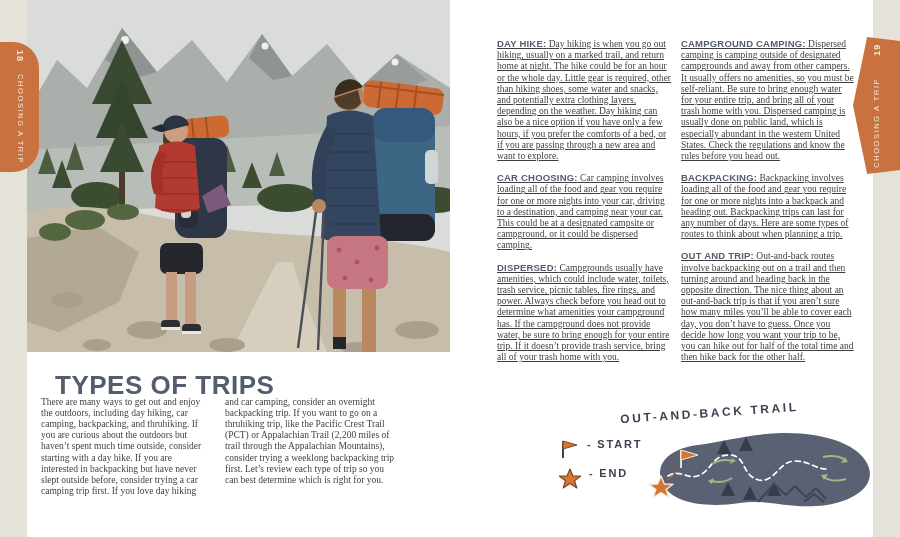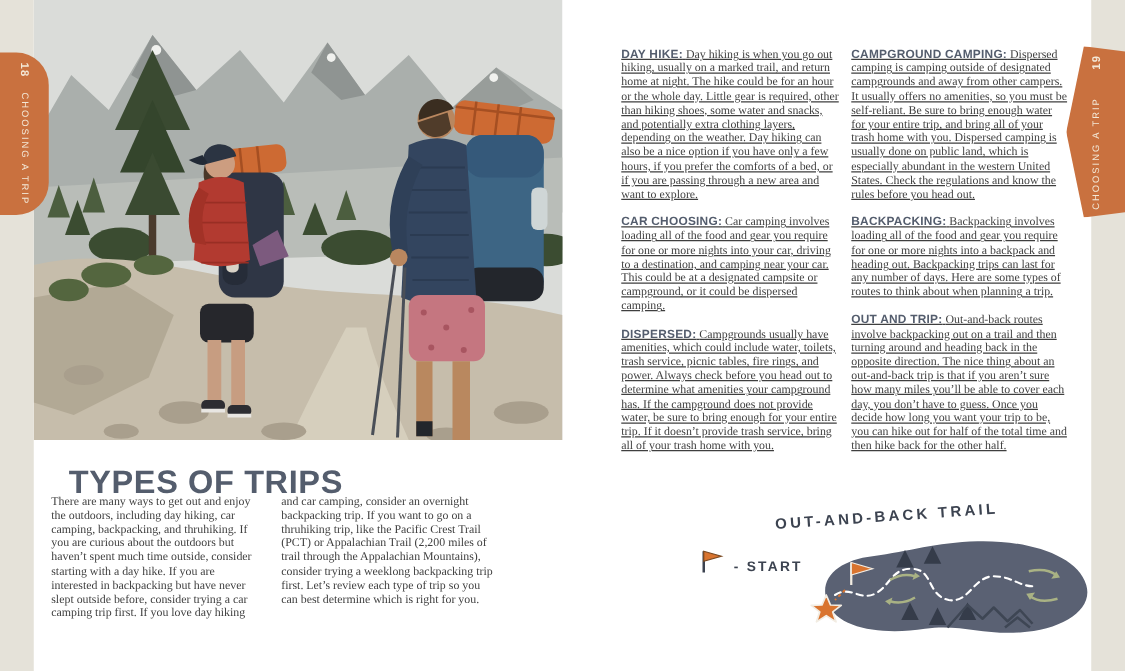--- a/index.html
+++ b/index.html
@@ -36,21 +36,21 @@
   .rcol2{position:absolute;left:681px;top:38px;width:174px;}
   .section{margin:0 0 10px 0;text-decoration:underline;}
   .hd{font-family:"Liberation Sans",sans-serif;font-weight:700;font-size:9.5px;
       letter-spacing:.2px;color:#545d6d;}
 
   
   .illo-title{position:absolute;left:620px;top:406px;transform:rotate(-4deg);
               font-family:"Liberation Sans",sans-serif;font-weight:700;font-size:12px;
               letter-spacing:2.6px;color:#3c4350;}
   .legend{position:absolute;left:558px;top:438px;}
-  .legend-row{display:flex;align-items:flex-end;gap:7px;margin-bottom:7px;}
+  .legend-row{display:flex;align-items:flex-start;gap:7px;margin-bottom:7px;}
   .legend-label{font-family:"Liberation Sans",sans-serif;font-weight:700;font-size:11px;
                 letter-spacing:1.8px;color:#3c4350;}
   .trail-map{position:absolute;left:628px;top:424px;width:246px;height:92px;display:block;}
 </style>
 </head>
 <body>
 
 <div class="spread">
 
   <div class="edge left"></div>
@@ -217,20 +217,26 @@
   <div class="illo-title">OUT-AND-BACK TRAIL</div>
 
   <div class="legend">
     <div class="legend-row">
       <svg width="22" height="22" viewBox="0 0 22 22">
         <line x1="5" y1="3" x2="5" y2="20" stroke="#3c4350" stroke-width="2"></line>
         <path d="M5,3 L19,7 L5,11 Z" fill="#d9742f" stroke="#7a4a22" stroke-width="1"></path>
       </svg>
       <span class="legend-label">- START</span>
     </div>
+    <div class="legend-row">
+      <svg width="24" height="24" viewBox="0 0 24 24">
+        <path d="M12,2 L15,9 L22.5,9.2 L16.5,13.8 L18.8,21 L12,16.6 L5.2,21 L7.5,13.8 L1.5,9.2 L9,9 Z" fill="#d9742f" stroke="#7a4a22" stroke-width="1.2" stroke-linejoin="round"></path>
+      </svg>
+      <span class="legend-label">- END</span>
+    </div>
   </div>
 
   <svg class="trail-map" viewBox="0 0 246 92">
     <path d="M34,58 C26,38 44,24 70,21 C100,17 120,10 154,9 C194,8 234,20 241,44 C247,64 222,80 188,82 C158,84 140,75 112,79 C80,84 42,80 34,58 Z" fill="#5a6173"></path>
 
     <path d="M40,52 C52,44 60,57 72,51 C84,45 85,31 101,31 C119,31 113,52 131,56 C147,59 151,37 167,37 C181,37 188,45 198,45" fill="none" stroke="#ffffff" stroke-width="1.7" stroke-dasharray="5 4" stroke-linecap="round"></path>
 
     <g stroke="#a9b284" stroke-width="2" fill="#a9b284">
       <path d="M84,40 q10,-6 20,-3" fill="none"></path>
         <path d="M104,34 l4,3 l-6,3 z" stroke="none"></path>

